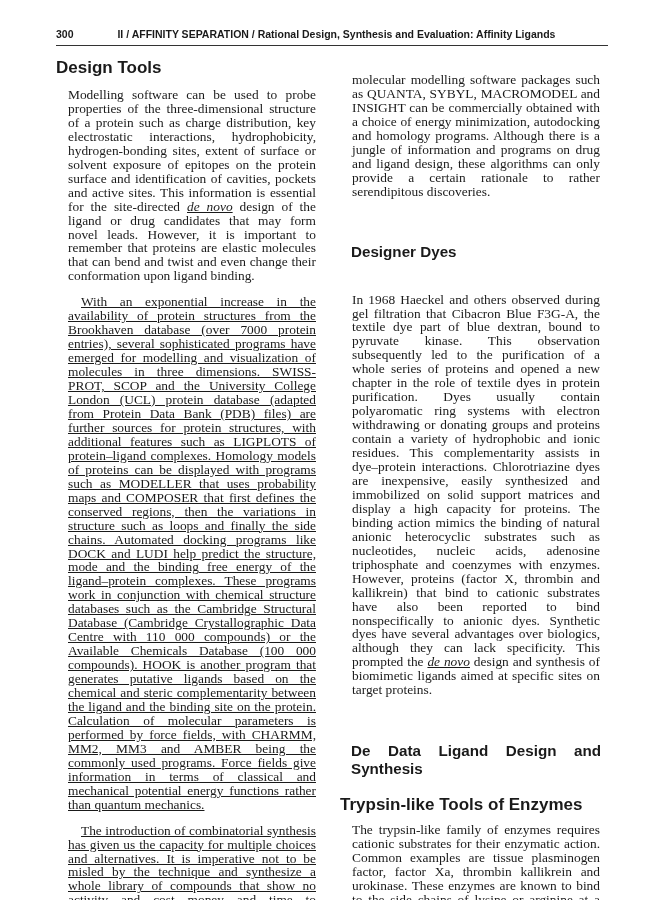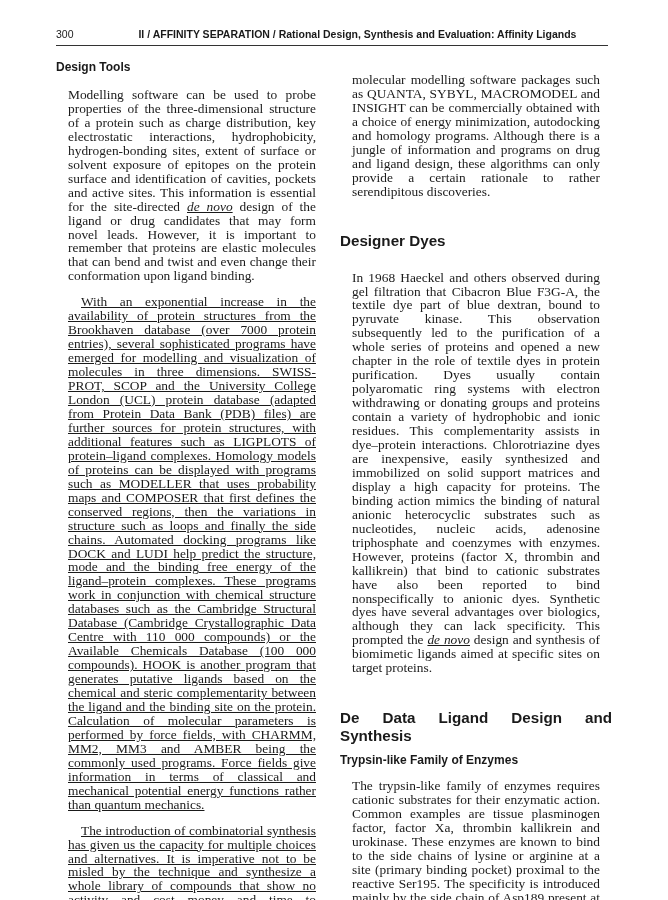--- a/index.html
+++ b/index.html
@@ -1,31 +1,31 @@
 <!DOCTYPE html>
 <html><head>
 <meta charset="utf-8">
 <style>
   html, body { margin:0; padding:0; background:#ffffff; }
   body { width:668px; height:900px; position:relative; overflow:hidden; color:#1a1a1a; }
   .header { position:absolute; left:56px; top:28px; width:552px; height:17px;
     font-family:"Liberation Sans", sans-serif; font-size:10.5px; border-bottom:1.3px solid #333; }
-  .header .pg { font-weight:normal; margin-right:26px;text-align:center; }
+  .header .pg { font-weight:bold; margin-right:5px;text-align:center; }
   .header .run { font-weight:bold;padding-left:36px; }
   .col { position:absolute; top:61px; width:272px;
     font-family:"Liberation Serif", serif; font-size:13.4px; line-height:13.95px;
     text-align:justify; hyphens:manual; }
   .col.left { left:56px; }
   .col.right { left:340px; }
   .col p { margin:12px; }
   .col p.indent { text-indent:13px;text-decoration:underline; }
-  h3.sub { font-family:"Liberation Sans", sans-serif; font-weight:bold; font-size:12px;
+  h3.sub { font-family:"Liberation Sans", sans-serif; font-weight:bold; font-size:17px;
     margin:0 0 14px 0; line-height:13px; }
   h2.sec { font-family:"Liberation Sans", sans-serif; font-weight:bold; font-size:15.2px;
-    margin:0; line-height:18px; }
+    margin:11px; line-height:18px; }
   .gapA { height:21px; }
   .gapB { height:9px; }
   .gapC { height:22px; }
   .gapD { height:9px; }
   i { font-style:italic;text-decoration:underline; }
 </style>
 </head>
 <body>
 
 <div class="header">
@@ -42,16 +42,16 @@
 
 <div class="col right">
   <p>molecular modelling software packages such as QUANTA, SYBYL, MACROMODEL and INSIGHT can be commercially obtained with a choice of energy minimization, autodocking and homology programs. Although there is a jungle of information and programs on drug and ligand design, these algorithms can only provide a certain rationale to rather serendipitous discoveries.</p>
   <div class="gapA"></div>
   <h2 class="sec">Designer Dyes</h2>
   <div class="gapB"></div>
   <p><span>In 1968 Haeckel and others observed during gel filtration that Cibacron Blue F3G-A, the textile dye part of blue dextran, bound to pyruvate kinase. This observation subsequently led to the purification of a whole series of proteins and opened a new chapter in the role of textile dyes in protein purification. Dyes usually contain polyaromatic ring systems with electron withdrawing or donating groups and proteins contain a variety of hydrophobic and ionic residues. This complementarity assists in dye–protein interactions. Chlorotriazine dyes are inexpensive, easily synthesized and immobilized on solid support matrices and display a high capacity for proteins. The binding action mimics the binding of natural anionic heterocyclic substrates such as nucleotides, nucleic acids, adenosine triphosphate and coenzymes with enzymes. However, proteins (factor X, thrombin and kallikrein) that bind to cationic substrates have also been reported to bind nonspecifically to anionic dyes. Synthetic dyes have several advantages over biologics, although they can lack specificity. This prompted the </span><i>de novo</i><span> design and synthesis of biomimetic ligands aimed at specific sites on target proteins.</span></p>
   <div class="gapC"></div>
   <h2 class="sec">De Data Ligand Design and Synthesis</h2>
   <div class="gapD"></div>
-  <h3 class="sub" style="margin-bottom:8px">Trypsin-like Family of Enzymes</h3>
+  <h3 class="sub" style="margin-bottom:8px">Trypsin-like Tools of Enzymes</h3>
   <p>The trypsin-like family of enzymes requires cationic substrates for their enzymatic action. Common examples are tissue plasminogen factor, factor Xa, thrombin kallikrein and urokinase. These enzymes are known to bind to the side chains of lysine or arginine at a site (primary binding pocket) proximal to the reactive Ser195. The specificity is introduced mainly by the side chain of Asp189 present at the bottom of the primary binding pocket. Secondary interactions formed by amino acids binding adjacent to the primary pocket also confer specificity to individual members of the enzyme family.</p>
   <p class="indent">Tissue kallikrein, that has kininogen as the natural substrate, shows a marked preference for arginine in the primary binding pocket and phenylalanine on</p>
 </div>
 
 </body></html>

